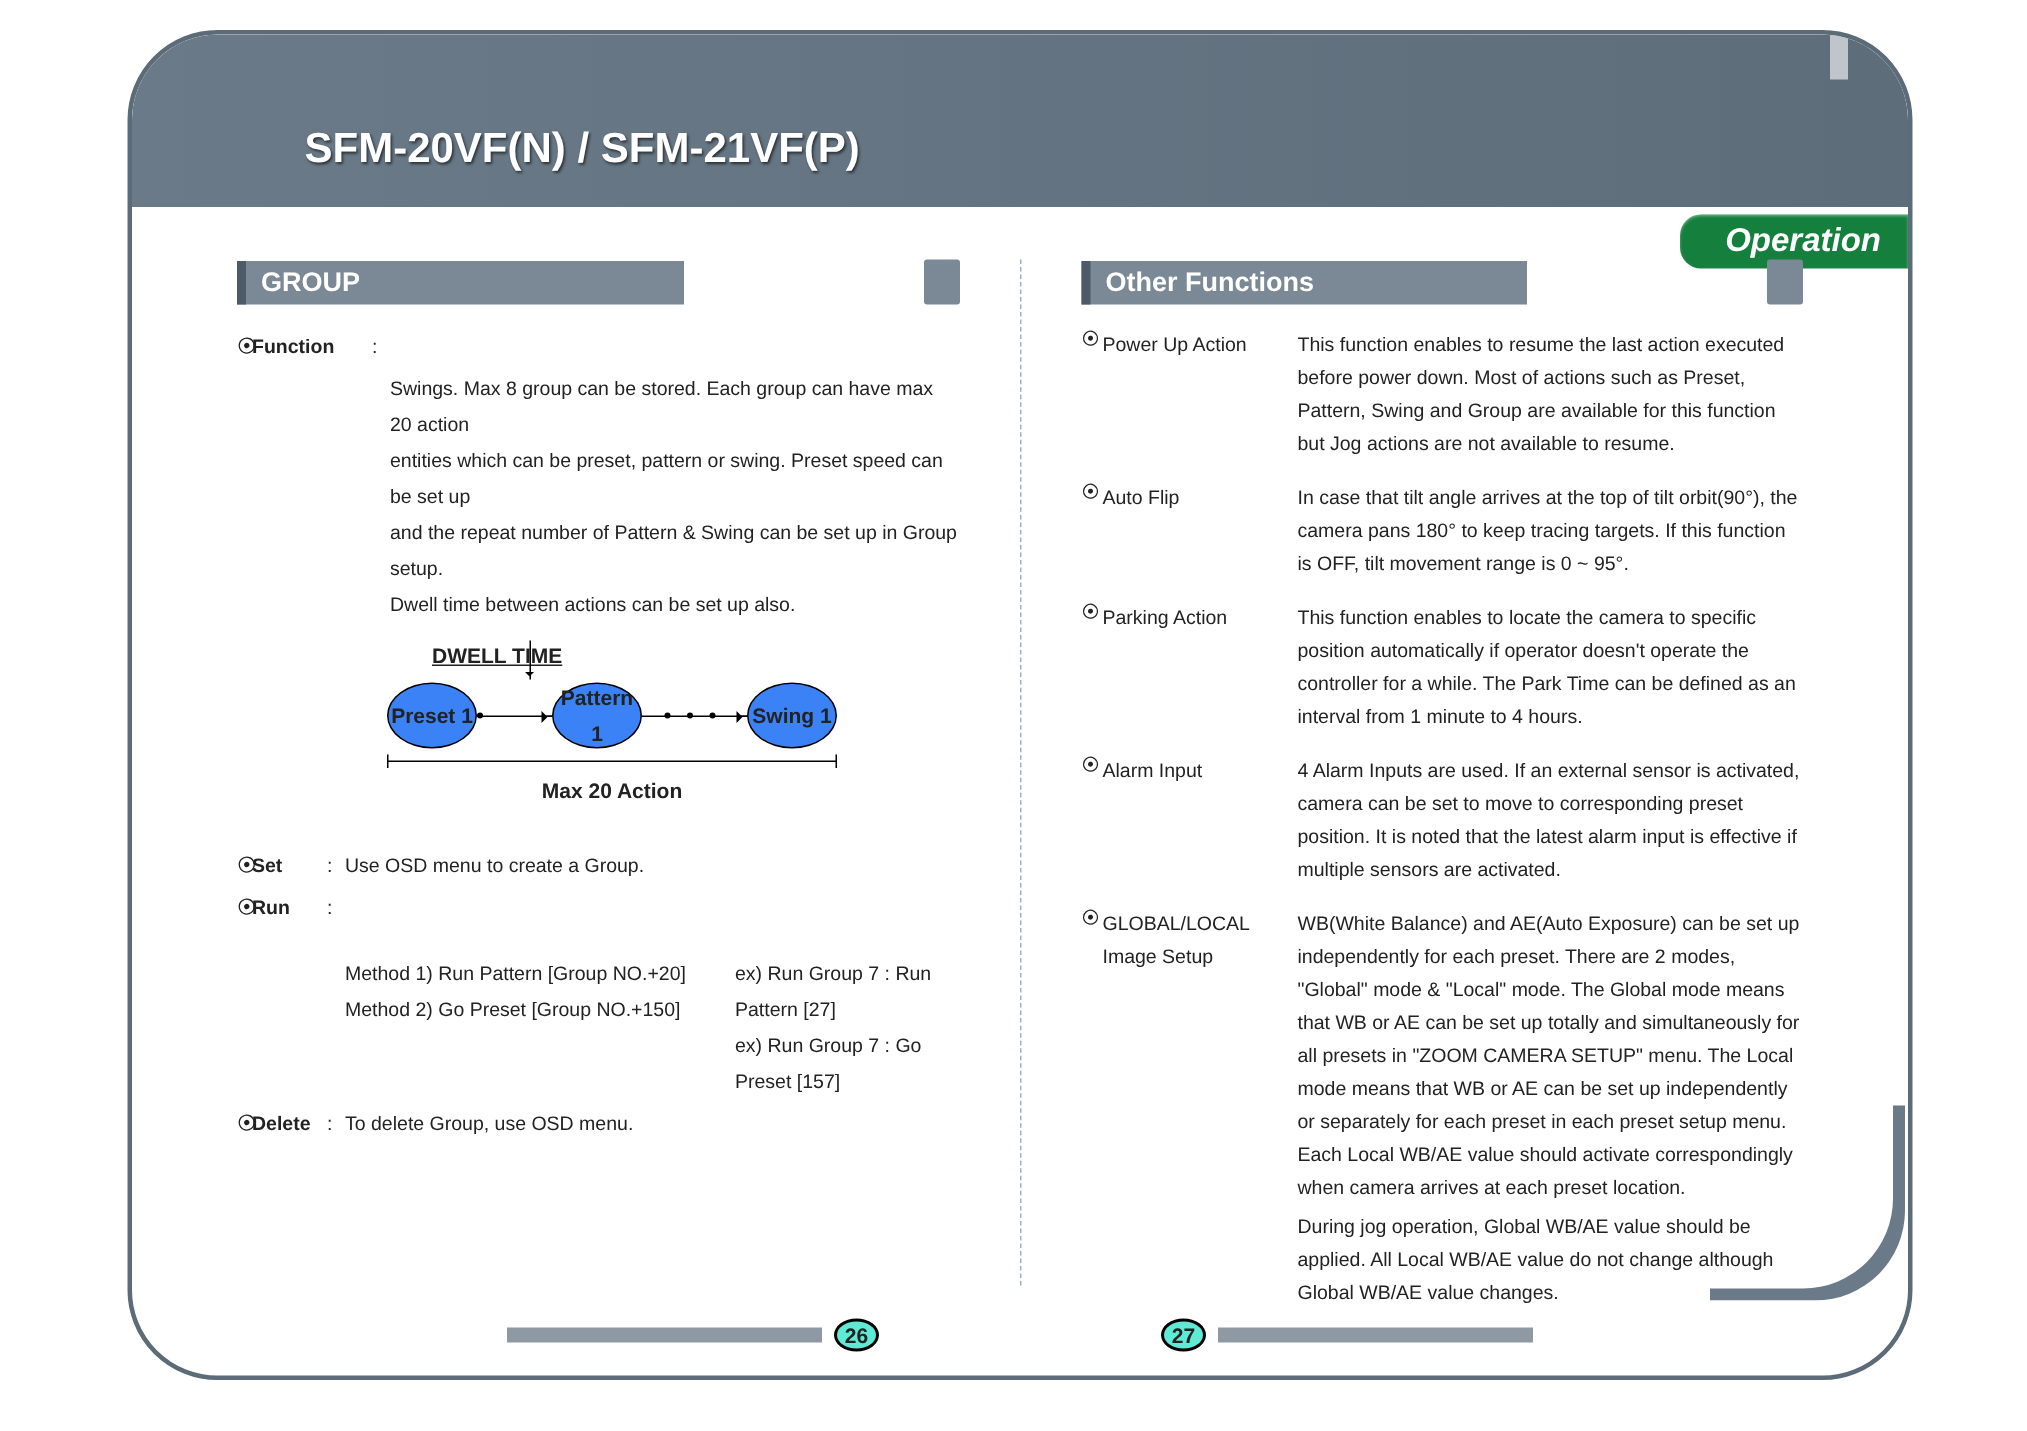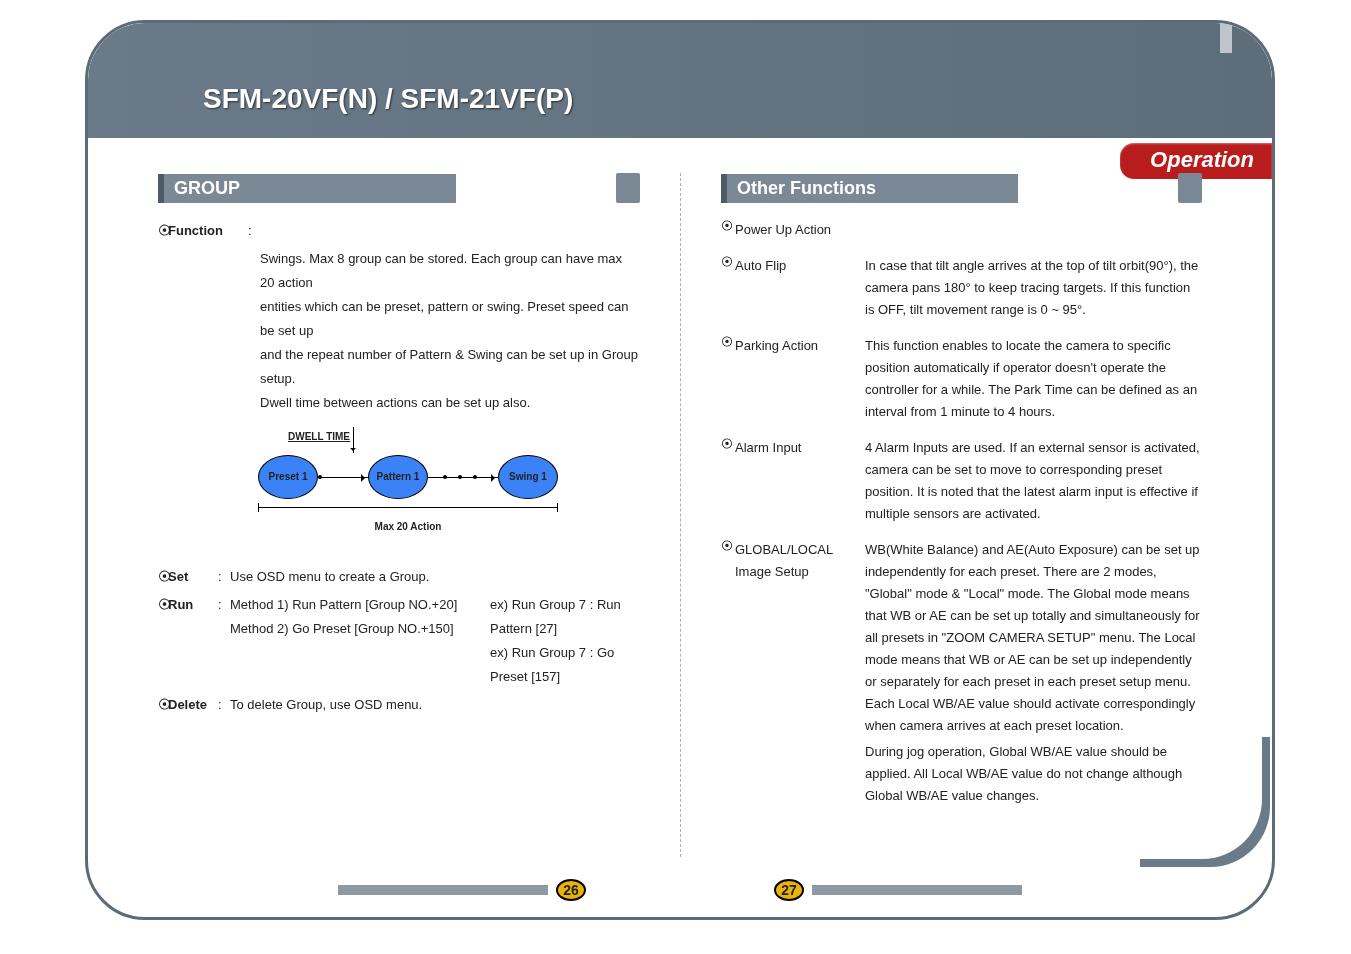--- a/index.html
+++ b/index.html
@@ -18,21 +18,21 @@
   .header-title {
     position: absolute; left: 115px; top: 60px;
     color: #fff; font-size: 28px; font-weight: bold;
     text-shadow: 1px 1px 2px rgba(0,0,0,0.6);
   }
   .accent-top {
     position: absolute; top: 0; right: 40px; width: 12px; height: 30px; background: #fff; opacity: .6;
   }
   .section-tab {
     position: absolute; right: 0; top: 120px;
-    background: #b91c1c; color: #fff; font-size: 22px; font-style: italic; font-weight: bold;
+    background: #15803d; color: #fff; font-size: 22px; font-style: italic; font-weight: bold;
     padding: 4px 18px 6px 30px; border-top-left-radius: 14px; border-bottom-left-radius: 14px;
     box-shadow: inset 0 1px 2px rgba(255,255,255,.4);
   }
   .corner-arc {
     position: absolute; right: 2px; bottom: 50px; width: 130px; height: 130px;
     border-bottom-right-radius: 60px;
     box-shadow: inset -8px -8px 0 0 #6a7a88, inset -18px -18px 0 0 #fff;
     pointer-events: none;
   }
 
@@ -57,21 +57,21 @@
   .body-text { font-size: 13px; line-height: 24px; }
   .func-row { display: flex; margin-bottom: 4px; }
   .bullet { width: 10px; flex: 0 0 10px; text-align: center; }
   .label { font-weight: bold; width: 80px; flex: 0 0 80px; }
   .colon { width: 12px; flex: 0 0 12px; }
   .desc { flex: 1 1 auto; }
   .desc-indent { margin-left: 102px; }
 
   .diagram {
     margin: 10px 0 20px 100px; position: relative; width: 330px; height: 120px;
-    font-size: 10px; font-weight: bold;
+    font-size: 14px; font-weight: bold;
   }
   .dw-label { position: absolute; left: 30px; top: 0; text-decoration: underline; }
   .dw-arrow-v { position: absolute; left: 95px; top: 2px; width: 1px; height: 26px; background: #000; }
   .dw-arrow-v::after { content:""; position:absolute; left:-3px; bottom:-1px; border:3px solid transparent; border-top-color:#000; }
   .node { position: absolute; top: 30px; width: 60px; height: 44px; border: 1px solid #000; border-radius: 50%; display:flex; align-items:center; justify-content:center; text-align:center; background:#3b82f6; }
   .n1 { left: 0; }
   .n2 { left: 110px; }
   .n3 { left: 240px; }
   .h-line { position:absolute; top: 52px; height:1px; background:#000; }
   .l1 { left: 60px; width: 50px; }
@@ -83,38 +83,38 @@
   .d3 { left: 215px; }
   .l1b { left:106px; width:4px; top:52px; height:1px; background:#000; position:absolute; }
   .l1b::after{ content:""; position:absolute; right:-1px; top:-3px; border:4px solid transparent; border-left-color:#000;}
   .l2b { left:236px; width:4px; top:52px; height:1px; background:#000; position:absolute;}
   .l2b::after{ content:""; position:absolute; right:-1px; top:-3px; border:4px solid transparent; border-left-color:#000;}
   .max-line { position:absolute; left: 0; right: 30px; top: 82px; height: 1px; background:#000;}
   .max-line::before{content:"";position:absolute;left:0;top:-4px;width:1px;height:9px;background:#000;}
   .max-line::after{content:"";position:absolute;right:0;top:-4px;width:1px;height:9px;background:#000;}
   .max-label { position:absolute; left: 0; right:30px; top: 90px; text-align:center; }
 
-  .run-table { display:flex; }
+  .run-table { display:flex;margin-top:44px; }
   .run-methods { width: 260px; }
   .run-examples { flex: 1; }
 
   .right-list .item { display:flex; margin-bottom: 14px; }
   .right-list .it-bullet { width: 14px; flex: 0 0 14px; font-size: 12px; }
   .right-list .it-label { width: 130px; flex: 0 0 130px; font-weight: normal; font-size: 13px; line-height: 22px;}
   .right-list .it-desc { flex: 1; font-size: 13px; line-height: 22px;}
   .it-desc p + p { margin-top: 4px; }
 
   .page-num-wrap { position:absolute; bottom: 16px; display:flex; align-items:center; gap:8px; }
   .pn-left { left: 250px; }
   .pn-right { right: 250px; }
   .pn-bar { width: 210px; height: 10px; background: #8e99a4; border-radius: 0; }
   .pn-badge {
     width: 30px; height: 22px; border: 2px solid #000; border-radius: 50%;
     display:flex; align-items:center; justify-content:center; font-weight:bold; font-size: 14px;
-    background:#eab308;
+    background:#5eead4;
   }
 </style>
 </head>
 <body>
 
 <div class="outer">
   <div class="page-bg">
     <div class="header-band">
       <div class="accent-top"></div>
       <div class="header-title">SFM-20VF(N) / SFM-21VF(P)</div>
@@ -194,20 +194,21 @@
         <div class="col">
           <div class="heading-bar">
             <div class="heading-main">Other Functions</div>
             <div class="heading-stub"></div>
           </div>
 
           <div class="right-list">
             <div class="item">
               <div class="it-bullet">⦿</div>
               <div class="it-label">Power Up Action</div>
+              <div class="it-desc">This function enables to resume the last action executed before power down. Most of actions such as Preset, Pattern, Swing and Group are available for this function but Jog actions are not  available to resume.</div>
             </div>
             <div class="item">
               <div class="it-bullet">⦿</div>
               <div class="it-label">Auto Flip</div>
               <div class="it-desc">In case that tilt angle arrives at the top of tilt orbit(90°), the camera pans 180° to keep tracing targets. If this function is OFF, tilt movement range is 0 ~ 95°.</div>
             </div>
             <div class="item">
               <div class="it-bullet">⦿</div>
               <div class="it-label">Parking Action</div>
               <div class="it-desc">This function enables to locate the camera to specific position automatically if operator doesn't operate the controller for a while.  The Park Time can be defined as an interval from 1 minute to 4 hours.</div>

